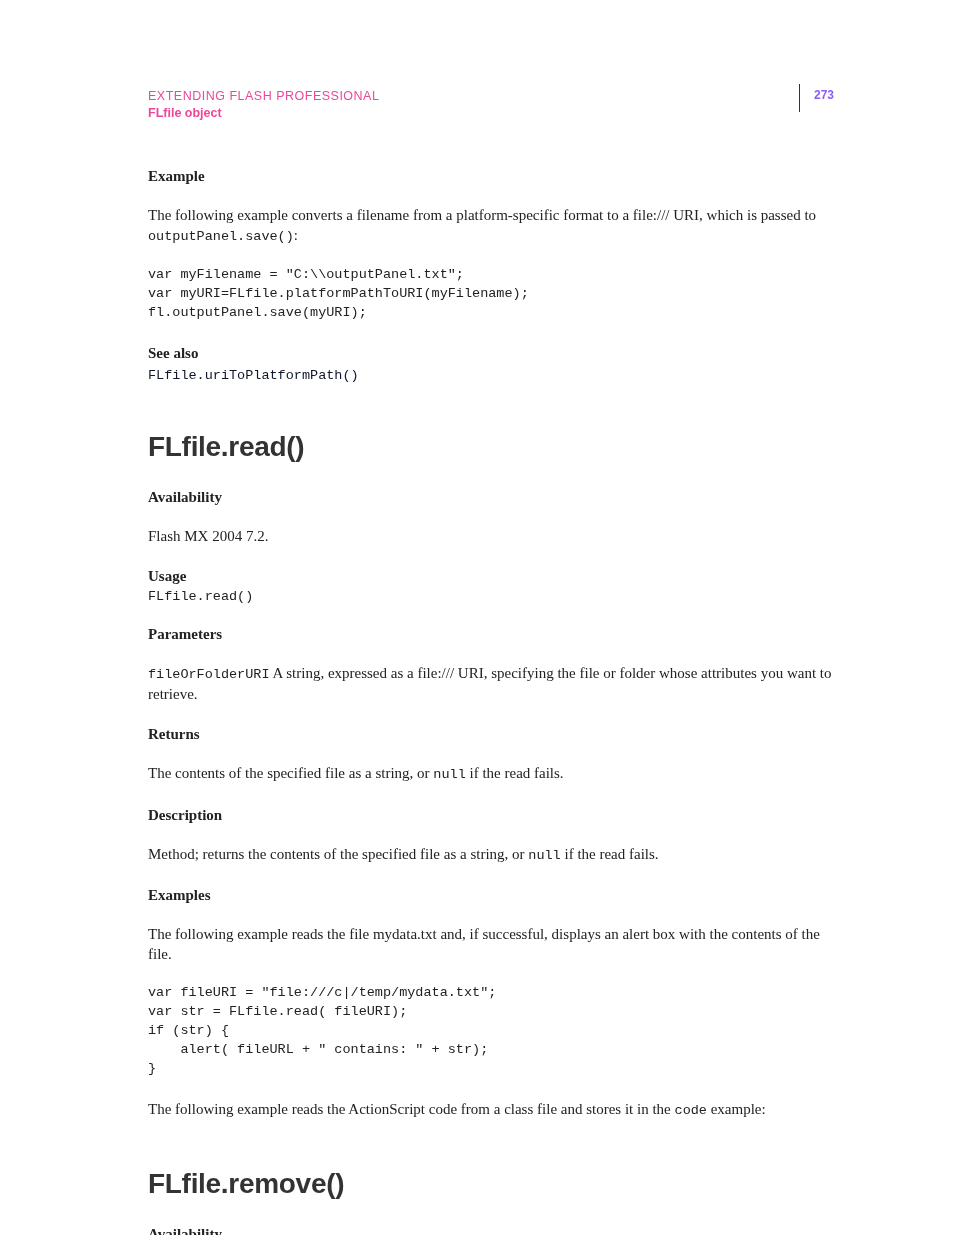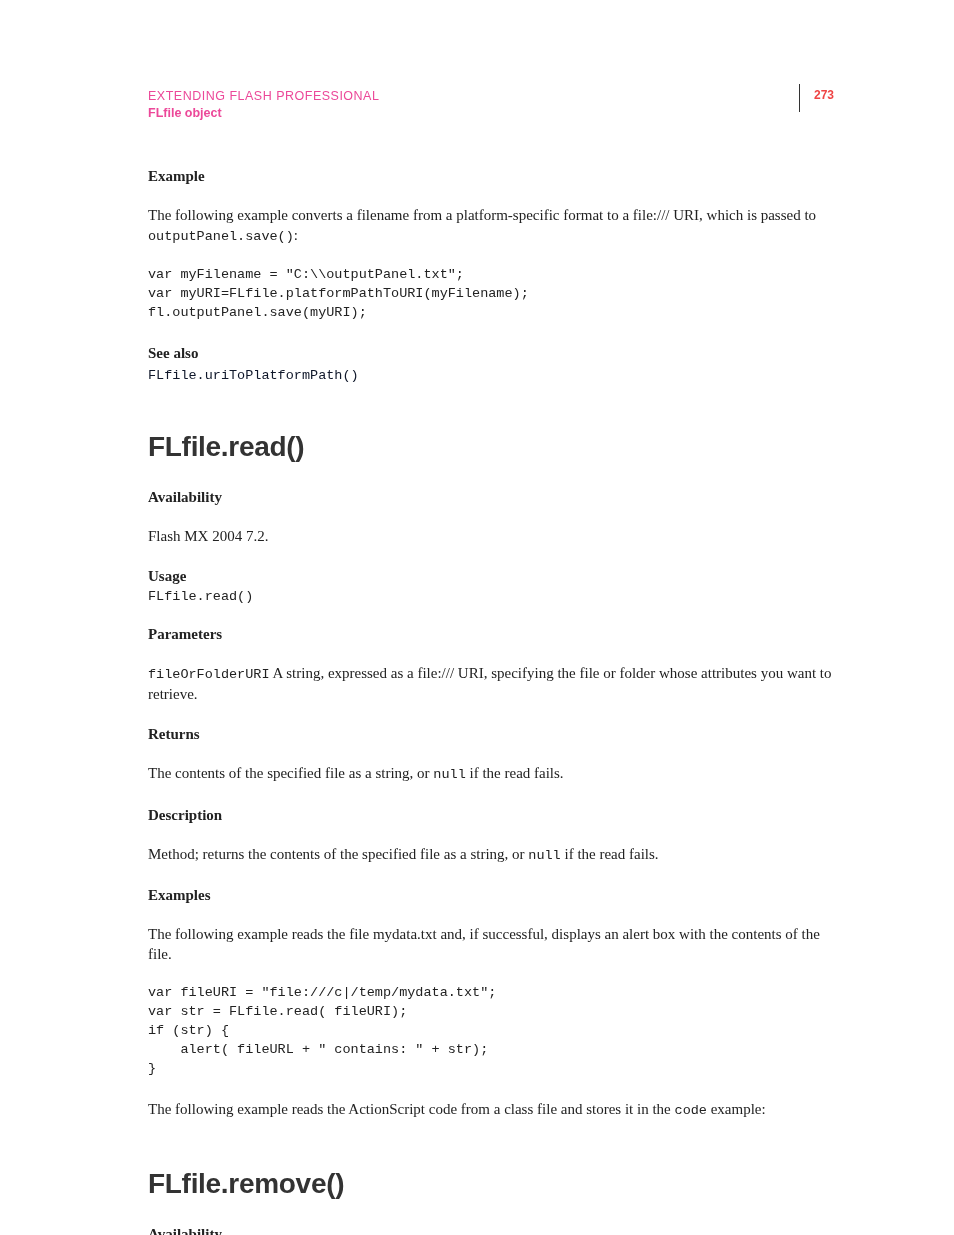--- a/index.html
+++ b/index.html
@@ -44,21 +44,21 @@
     width: 1px;
     height: 28px;
     background: #333;
     margin-right: 14px;
     margin-top: -4px;
   }
   .page-number {
     font-family: "Segoe UI", Arial, sans-serif;
     font-size: 12px;
     font-weight: bold;
-    color: #ef4444;
+    color: #8b5cf6;
   }
   .section-heading {
     font-family: Georgia, serif;
     font-weight: bold;
     font-size: 15px;
     margin-top: 22px;
     margin-bottom: 4px;
   }
   .body-text {
     font-family: "Minion Pro", Georgia, serif;

